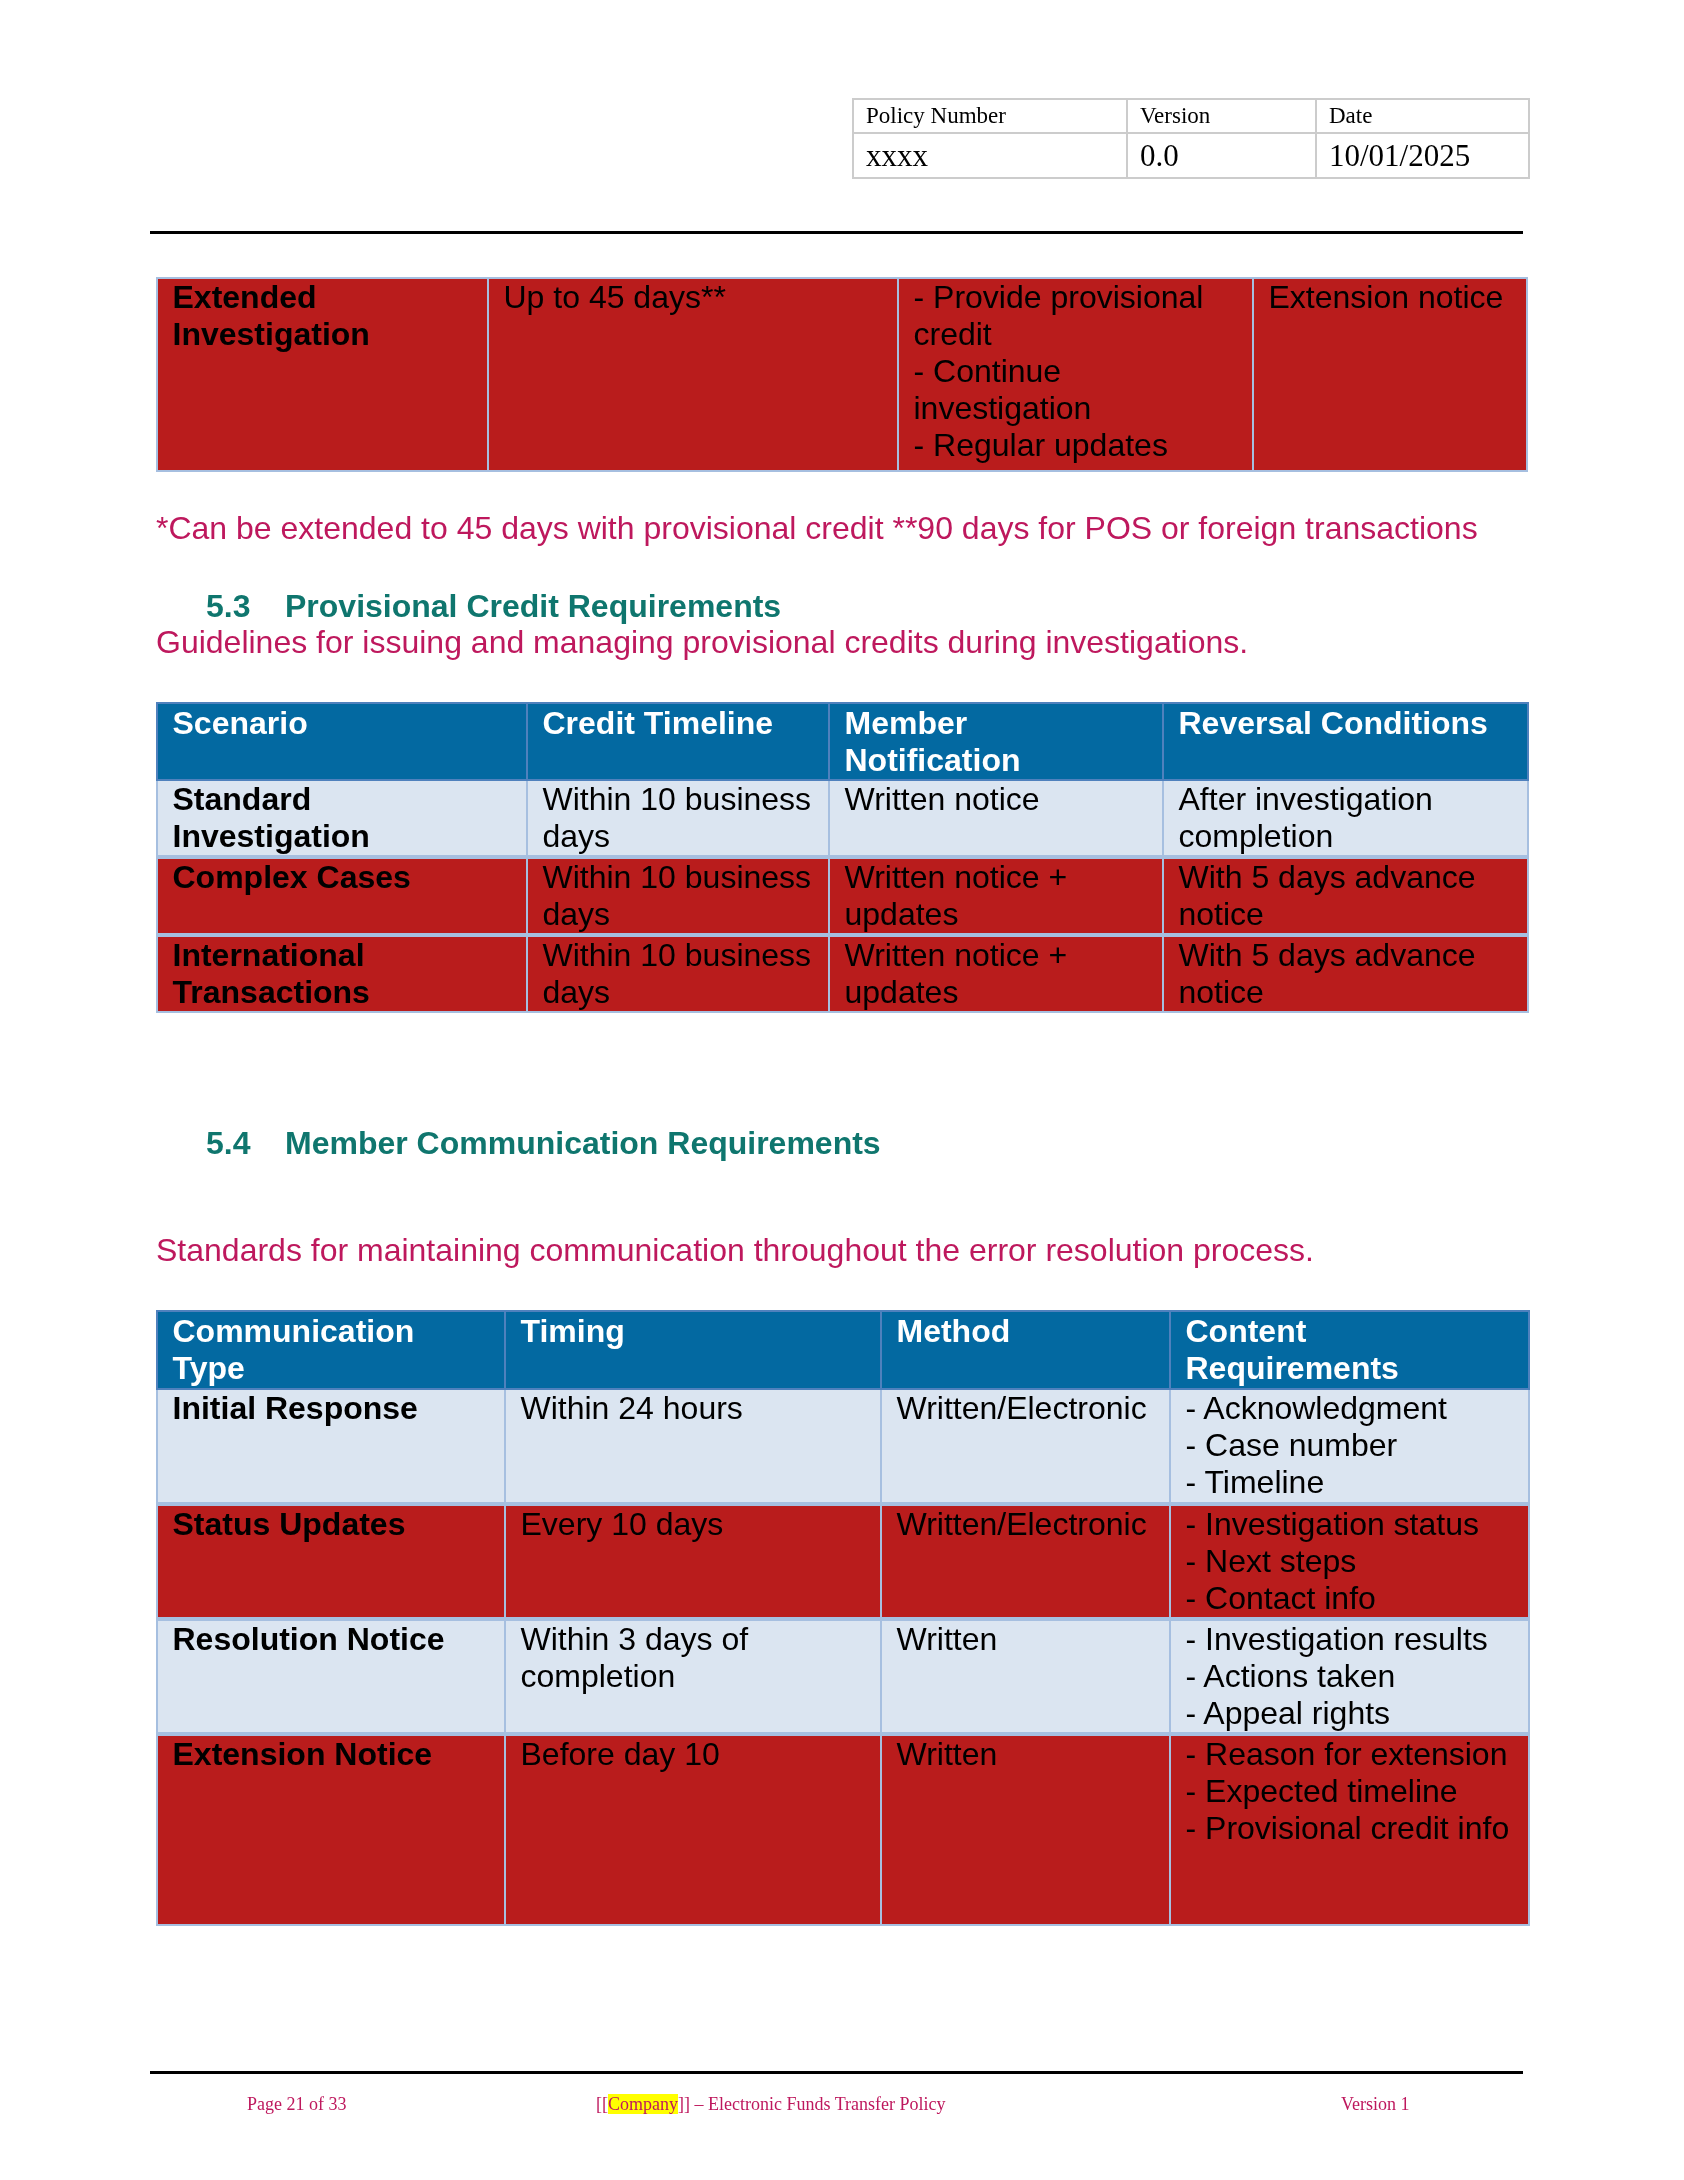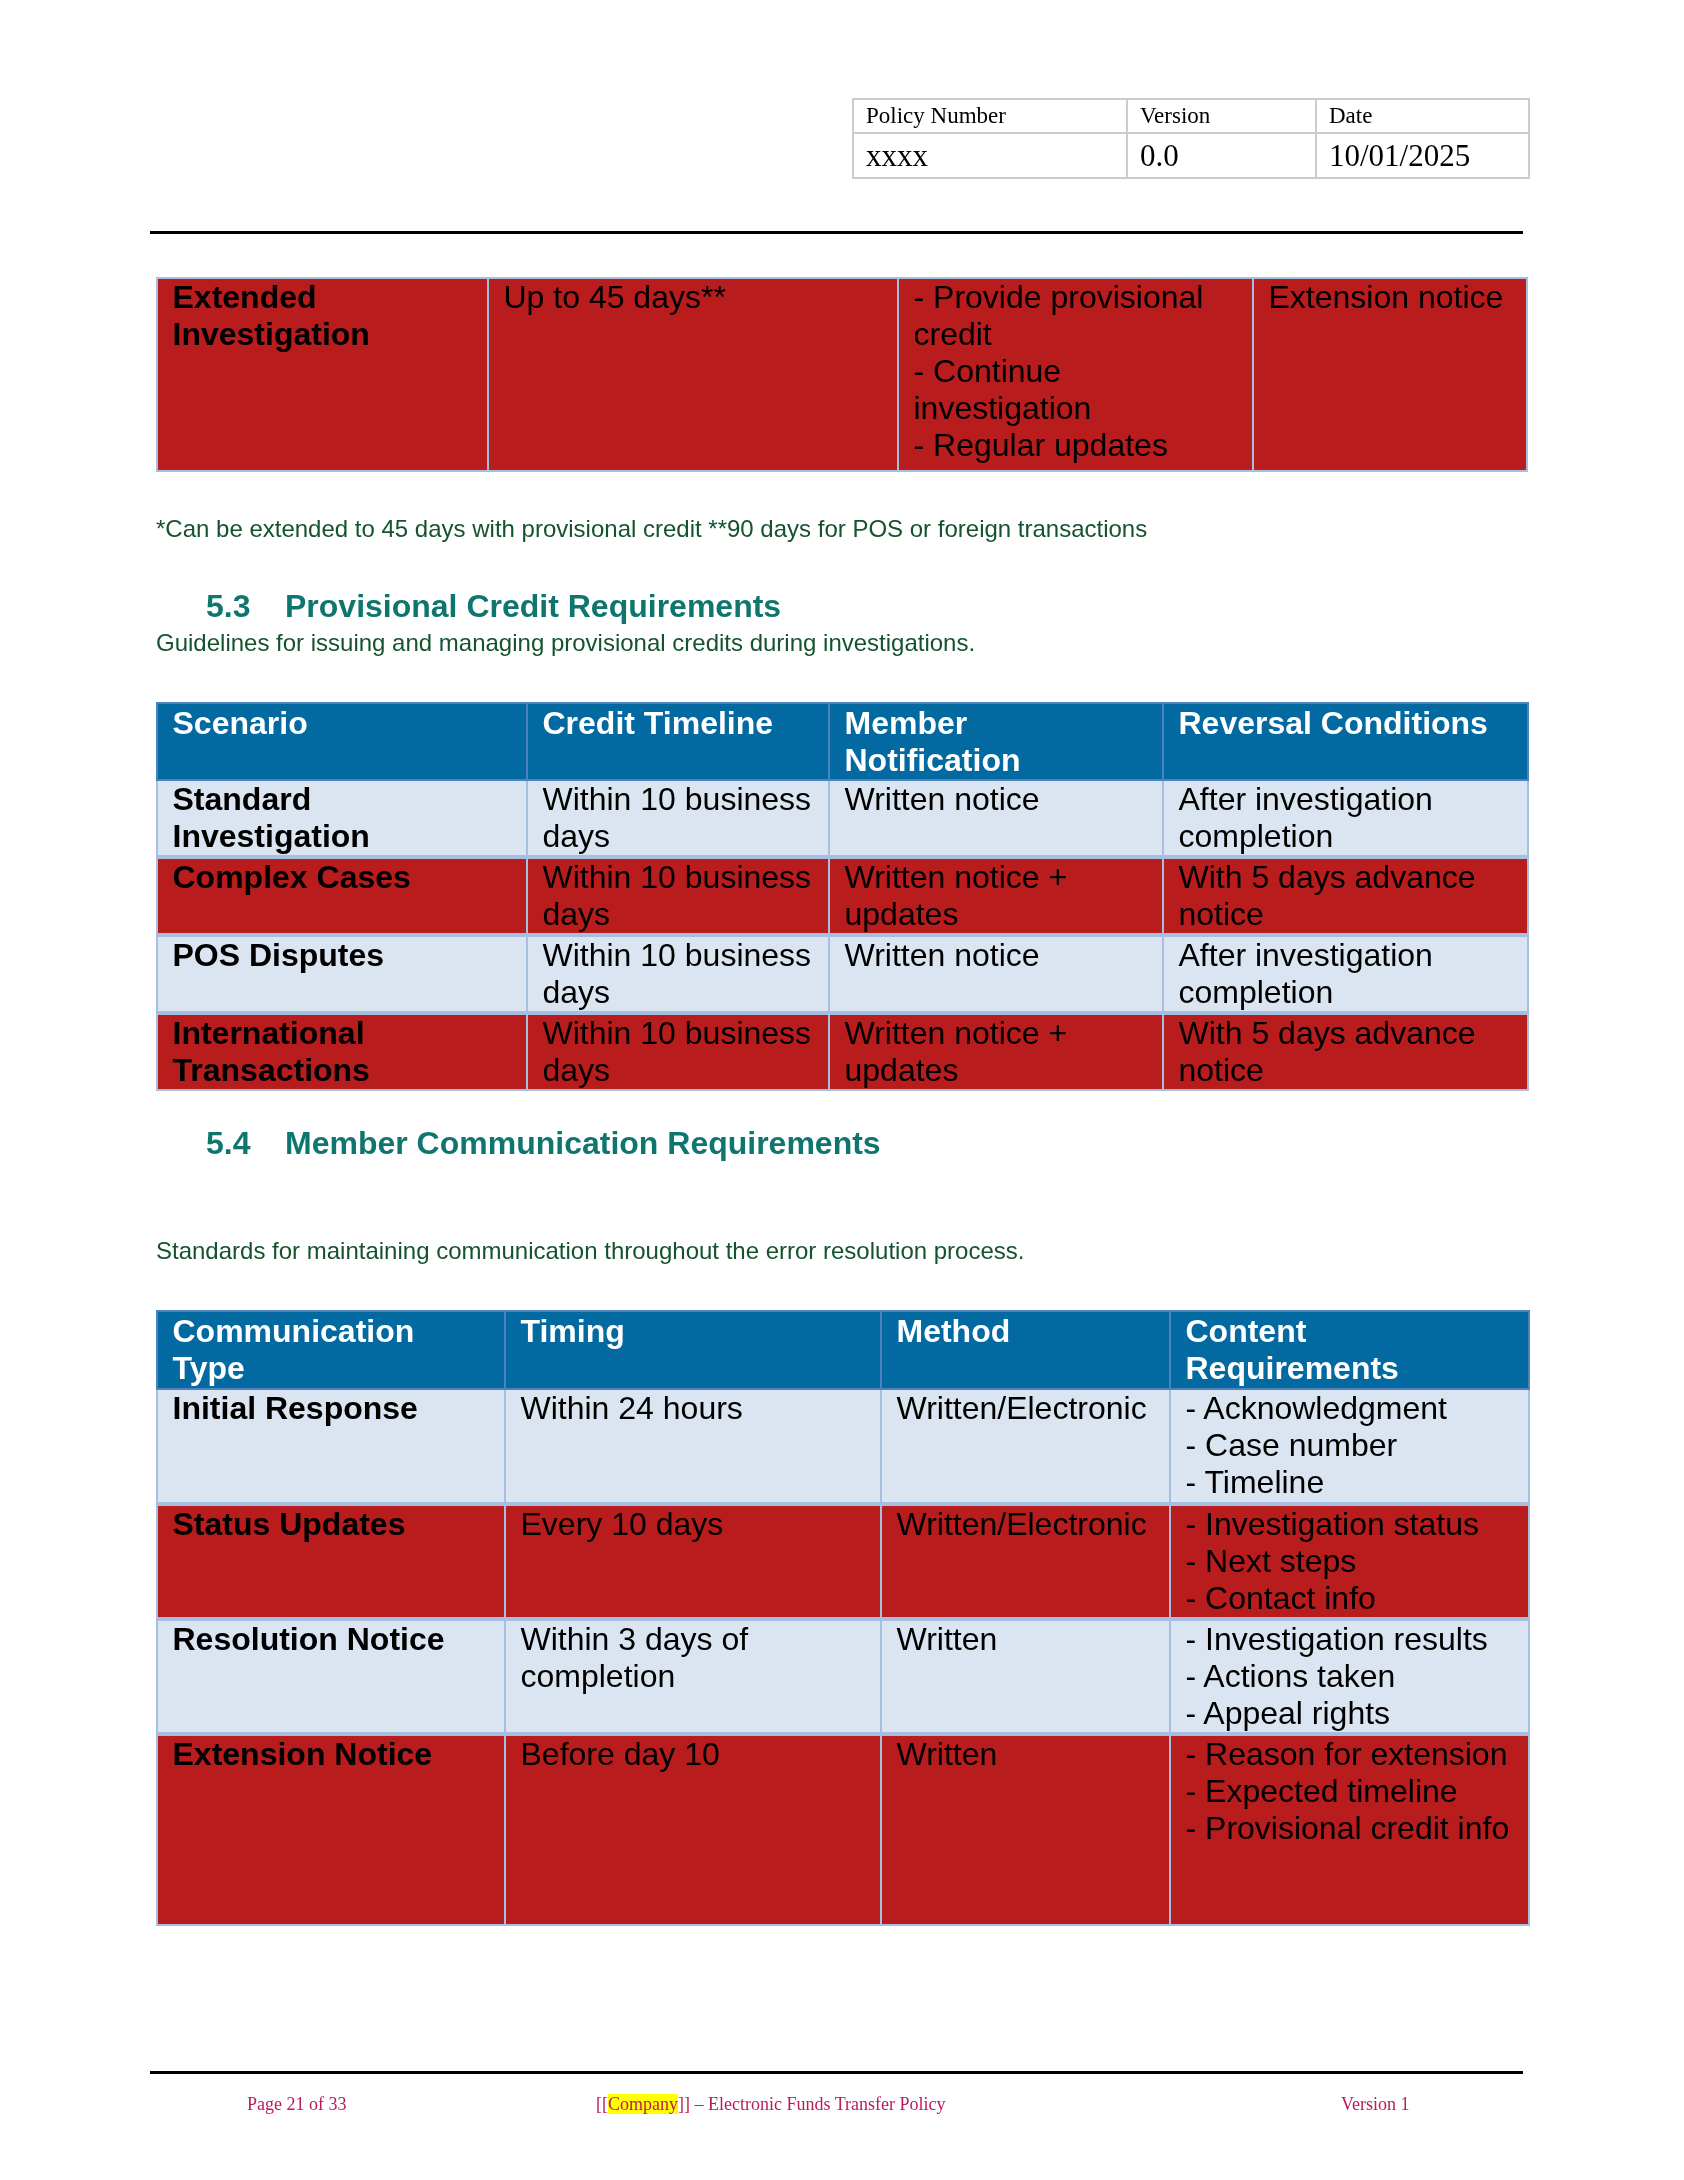--- a/index.html
+++ b/index.html
@@ -19,21 +19,21 @@
   .rule { position: absolute; left: 150px; width: 1373px; height: 2.6px; background: #000; }
 
   table.grid { position: absolute; left: 156px; border-collapse: collapse; table-layout: fixed; font-size: 32px; line-height: 37px; color: #000; }
   table.grid td, table.grid th { border: 2.6px solid #a6bfe0; padding: 0 14.5px; vertical-align: top; text-align: left; }
   table.grid th { background: #0369a1; color: #ffffff; font-weight: bold; border-color: #4f81bd; padding-top: 0.9px; }
   table.grid td.rowhead { font-weight: bold; }
   table.grid tr.band td { background: #dbe5f1; }
   table.grid tr.plain td { background: #b91c1c; }
   table.grid tr.sep td { border-top: 4.3px solid #a6bfe0; }
 
-  .text { position: absolute; font-size: 24px; line-height: 37px; color: #14532d; white-space: nowrap; }
+  .text { position: absolute; font-size: 32px; line-height: 37px; color: #be185d; white-space: nowrap; }
   .heading { position: absolute; font-size: 32px; font-weight: bold; color: #0f766e; white-space: nowrap; }
   .heading .num { display: inline-block; width: 79px; }
 
   .footer { position: absolute; top: 2094px; font-size: 18px; color: #be185d; white-space: nowrap; }
   .hl { background: #ffff00; }
   .line { display: block; }
 </style>
 </head>
 <body>
 
@@ -101,26 +101,20 @@
     <td>Within 10 business days</td>
     <td>Written notice</td>
     <td>After investigation completion</td>
   </tr>
   <tr class="plain sep" style="height:77px;">
     <td class="rowhead">Complex Cases</td>
     <td>Within 10 business days</td>
     <td>Written notice + updates</td>
     <td>With 5 days advance notice</td>
   </tr>
-  <tr class="band sep" style="height:77px;">
-    <td class="rowhead">POS Disputes</td>
-    <td>Within 10 business days</td>
-    <td>Written notice</td>
-    <td>After investigation completion</td>
-  </tr>
   <tr class="plain sep" style="height:77px;padding-left:21px;">
     <td class="rowhead">International Transactions</td>
     <td>Within 10 business days</td>
     <td>Written notice + updates</td>
     <td>With 5 days advance notice</td>
   </tr>
 </tbody>
   </table>
 
 <div class="heading sans" style="left:206px; top:1125px;">

